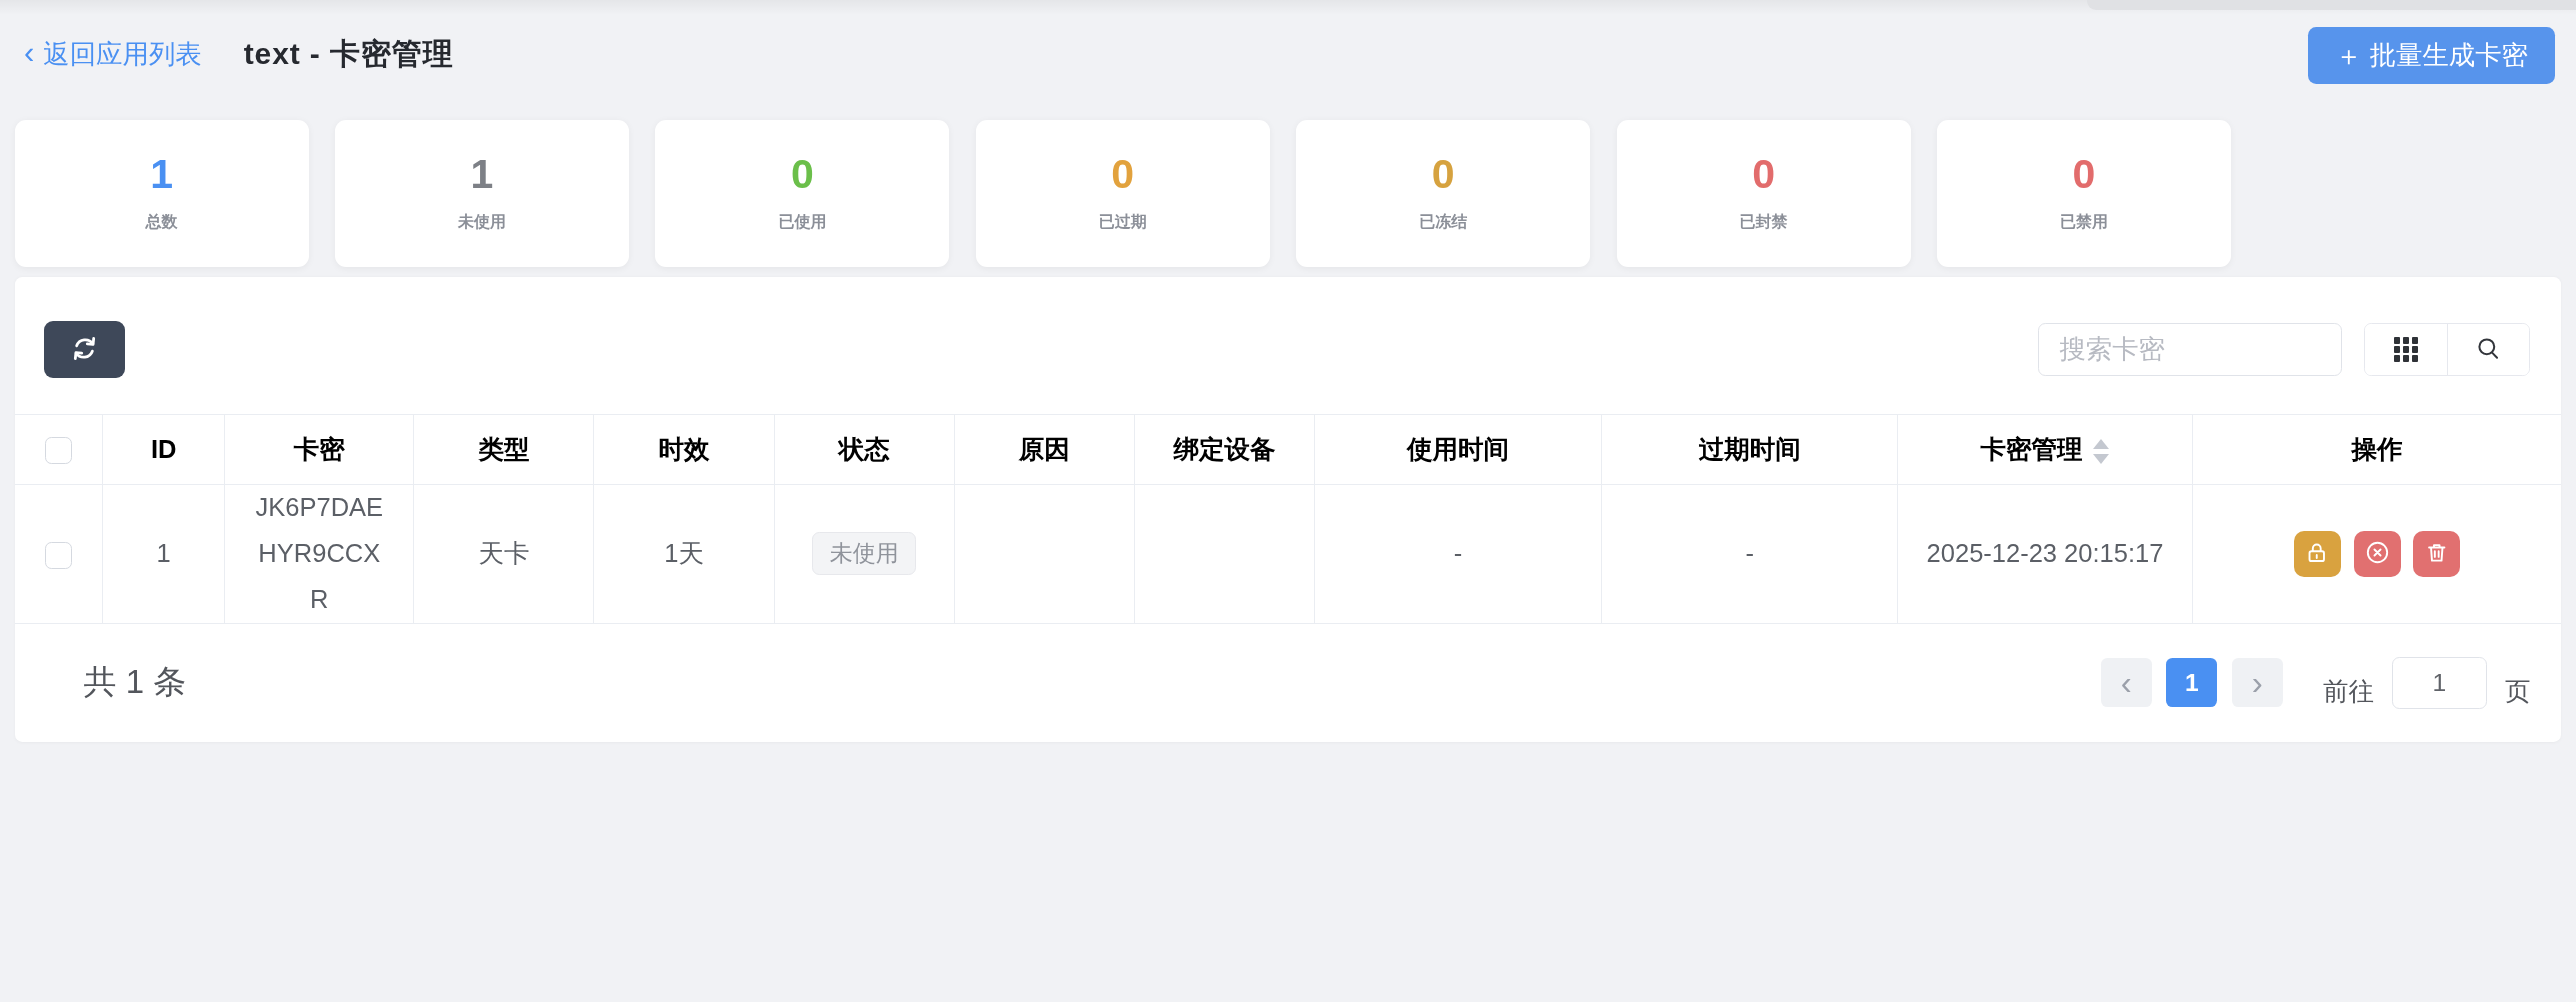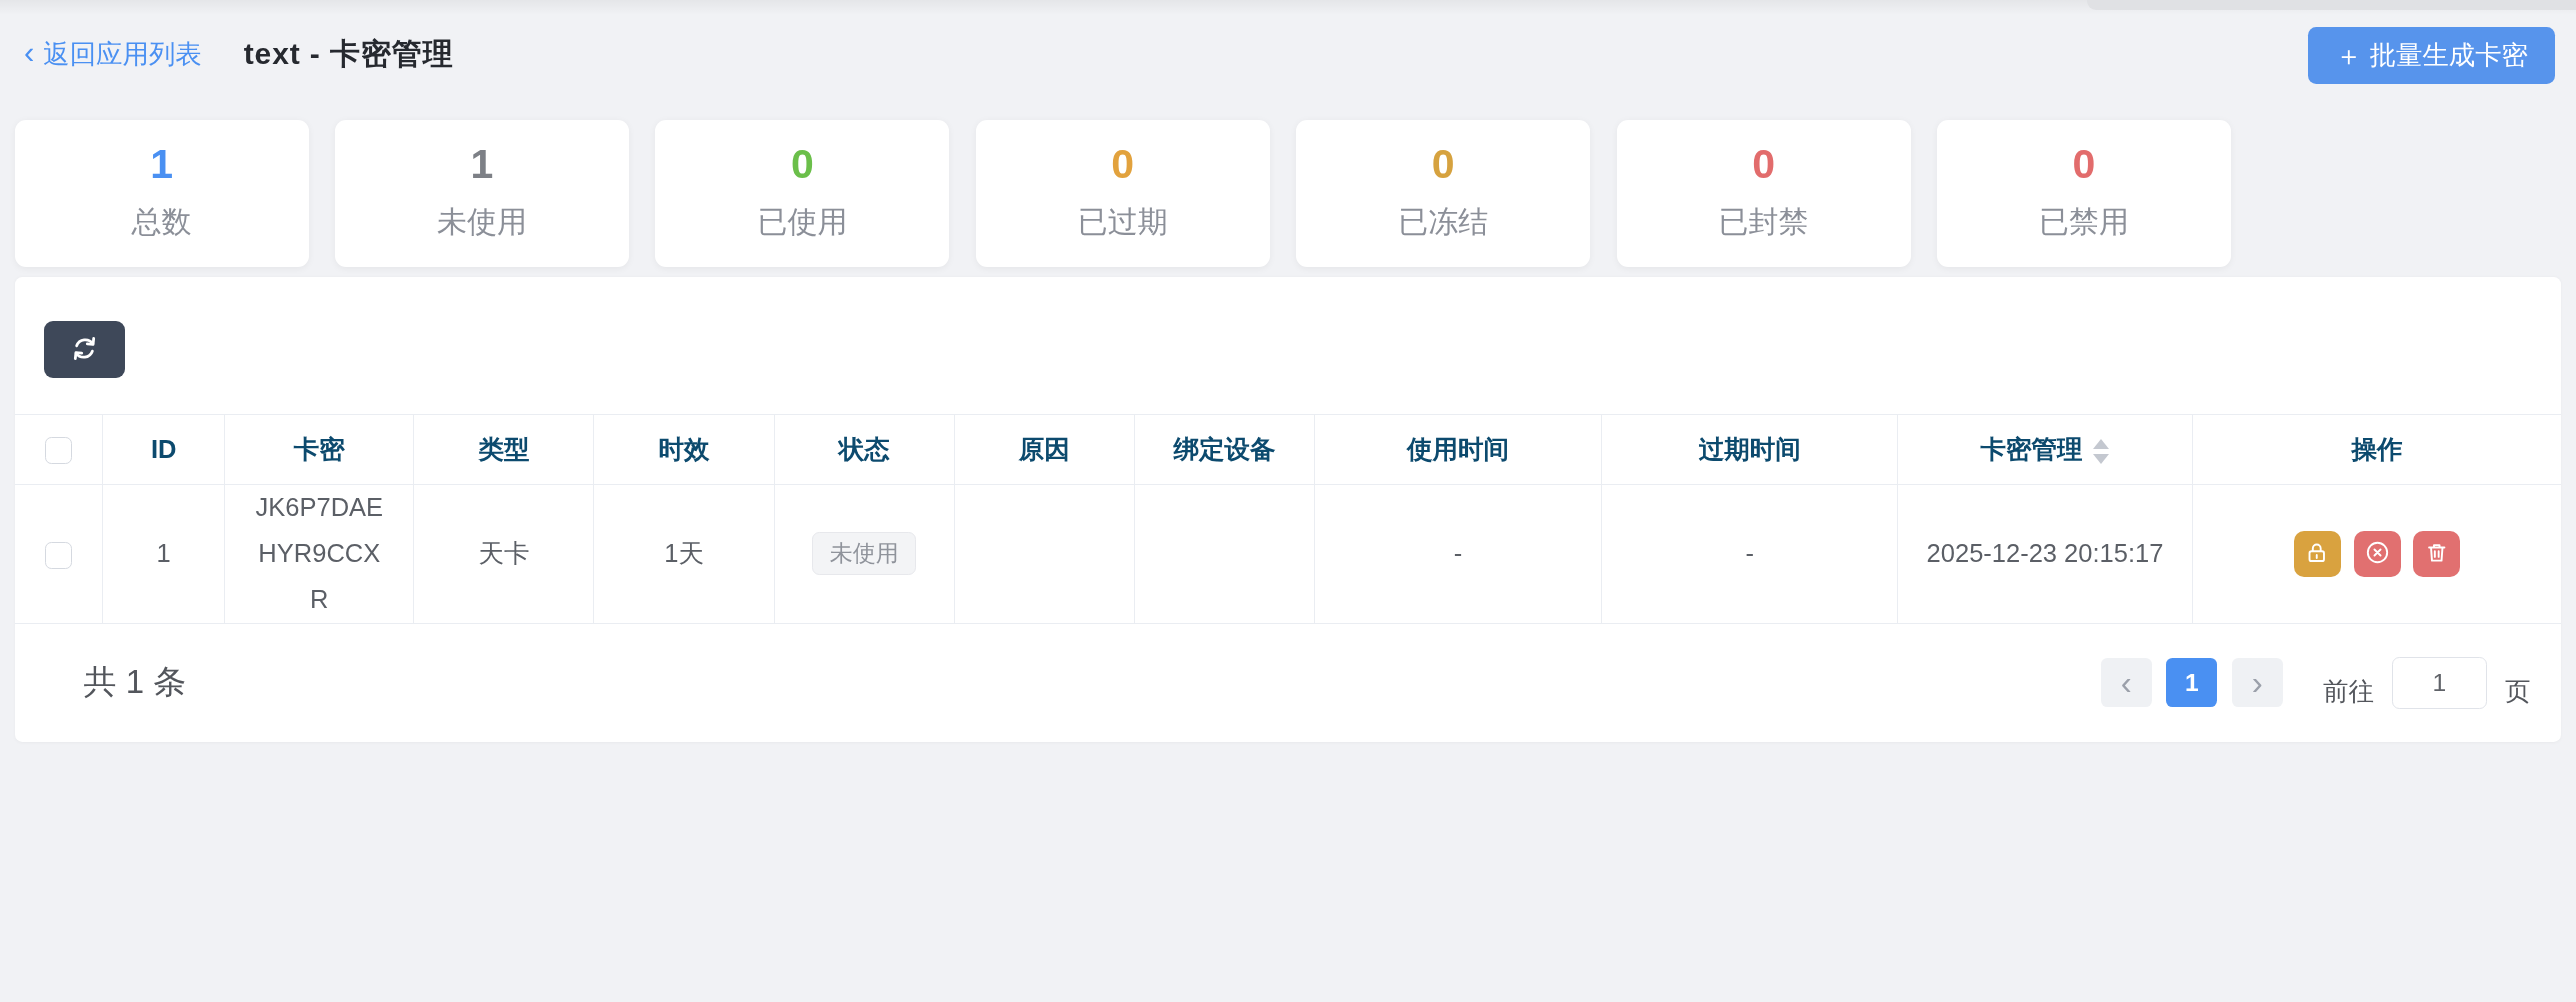--- a/index.html
+++ b/index.html
@@ -24,21 +24,21 @@
     background:#5794ec; color:#fff; border:none; border-radius:8.2px; font-size:26.4px;
     display:flex; align-items:center; gap:7.3px; cursor:pointer; font-family:inherit; }
   .gen-btn .plus { font-size:27px; }
 
   
   .stats { display:flex; gap:26.4px; margin:12px 14.6px 0; }
   .stat-card { width:294px; height:147px; background:#fff; border-radius:11px;
     box-shadow:0 1.8px 7.3px rgba(0,0,0,0.05); display:flex; flex-direction:column;
     align-items:center; justify-content:center; gap:16.4px; }
   .stat-value { font-size:41px; font-weight:700; line-height:1; }
-  .stat-label { font-size:30px; color:#8b8f98; }
+  .stat-label { font-size:16px; color:#8b8f98;font-weight:bold; }
 
   
   .panel { margin:10px 14.6px 0; background:#fff; border-radius:7.3px;
     box-shadow:0 0.9px 3.6px rgba(0,0,0,0.04); }
 
   .toolbar { display:flex; justify-content:space-between; align-items:center; padding:44px 31px 36px 29px; }
   .refresh-btn { width:81px; height:57px; background:#3e4859; border:none; border-radius:9px;
     display:flex; align-items:center; justify-content:center; cursor:pointer; }
   .toolbar-right { display:flex; align-items:center; gap:22px; }
   .search-input { width:304px; height:53px; border:1.8px solid #e0e3e9; border-radius:7.3px;
@@ -47,21 +47,21 @@
   .icon-group { display:flex; height:53px; width:166px; border:1.8px solid #e6e8ee; border-radius:7.3px; overflow:hidden; background:#fff; }
   .icon-group .seg { flex:1; display:flex; align-items:center; justify-content:center; cursor:pointer; background:#fff; border:none; }
   .icon-group .seg + .seg { border-left:1.8px solid #e6e8ee; }
   .grid-icon { width:24.6px; height:24.6px; display:grid; grid-template-columns:repeat(3,1fr); grid-template-rows:repeat(3,1fr); gap:2.7px; }
   .grid-icon i { background:#2f3237; border-radius:0.9px; }
 
   
   table.data-table { width:100%; border-collapse:collapse; table-layout:fixed; }
   .data-table th, .data-table td { border-right:0.9px solid #eaedf2; text-align:center; vertical-align:middle; }
   .data-table th:last-child, .data-table td:last-child { border-right:none; }
-  .data-table thead th { height:70px; font-size:25.5px; font-weight:700; color:#0c4a6e;
+  .data-table thead th { height:70px; font-size:25.5px; font-weight:700; color:#000000;
     border-top:0.9px solid #eaedf2; border-bottom:0.9px solid #eaedf2; }
   .data-table tbody td { height:112px; font-size:25.5px; color:#5b5f66; border-bottom:0.9px solid #eaedf2; }
   td.cell-key { word-break:break-all; padding:0 24px; line-height:1.8; color:#55585f; }
   td.cell-date { color:#3f434a; }
   .checkbox { display:inline-block; width:27px; height:27px; border:1.8px solid #d5d9e0;
     border-radius:6.4px; background:#fff; cursor:pointer; vertical-align:middle; }
   .sort-caret { display:inline-flex; flex-direction:column; align-items:center; margin-left:11px; vertical-align:middle; }
   .caret-up { width:0; height:0; border-left:8.2px solid transparent; border-right:8.2px solid transparent; border-bottom:10px solid #c4c8d0; }
   .caret-down { width:0; height:0; border-left:8.2px solid transparent; border-right:8.2px solid transparent; border-top:10px solid #c4c8d0; margin-top:4.6px; }
   .status-badge { display:inline-block; background:#f3f4f6; border:1.8px solid #e7e8ec;
@@ -144,20 +144,46 @@
     <button class="refresh-btn">
       <span>
         <svg width="29" height="29" viewBox="0 0 24 24" fill="none">
           <path d="M5.5 9.8A7.6 7.6 0 0 1 18.9 8.1" stroke="#fff" stroke-width="2.3" stroke-linecap="round"></path>
           <path d="M19.6 3.7l-.5 4.9-4.8-.5" stroke="#fff" stroke-width="2.3" stroke-linecap="round" stroke-linejoin="round" fill="none"></path>
           <path d="M18.5 14.2A7.6 7.6 0 0 1 5.1 15.9" stroke="#fff" stroke-width="2.3" stroke-linecap="round"></path>
           <path d="M4.4 20.3l.5-4.9 4.8.5" stroke="#fff" stroke-width="2.3" stroke-linecap="round" stroke-linejoin="round" fill="none"></path>
         </svg>
       </span>
     </button>
+    <div class="toolbar-right">
+      <input class="search-input" type="text" placeholder="搜索卡密" style="">
+      <div class="icon-group">
+        <button class="seg">
+          <span class="grid-icon">
+            <i></i>
+              <i></i>
+              <i></i>
+              <i></i>
+              <i></i>
+              <i></i>
+              <i></i>
+              <i></i>
+              <i></i>
+          </span>
+        </button>
+        <button class="seg">
+          <span>
+            <svg width="27" height="27" viewBox="0 0 24 24" fill="none">
+              <circle cx="10.5" cy="10.5" r="6.6" stroke="#33363c" stroke-width="1.8"></circle>
+              <path d="M15.4 15.9l4.2 4.3" stroke="#33363c" stroke-width="1.8" stroke-linecap="round"></path>
+            </svg>
+          </span>
+        </button>
+      </div>
+    </div>
   </div>
 
   <table class="data-table">
     <colgroup>
       <col style="width:88px">
         <col style="width:122px">
         <col style="width:189px">
         <col style="width:180px">
       <col style="width:180px">
         <col style="width:180px">

